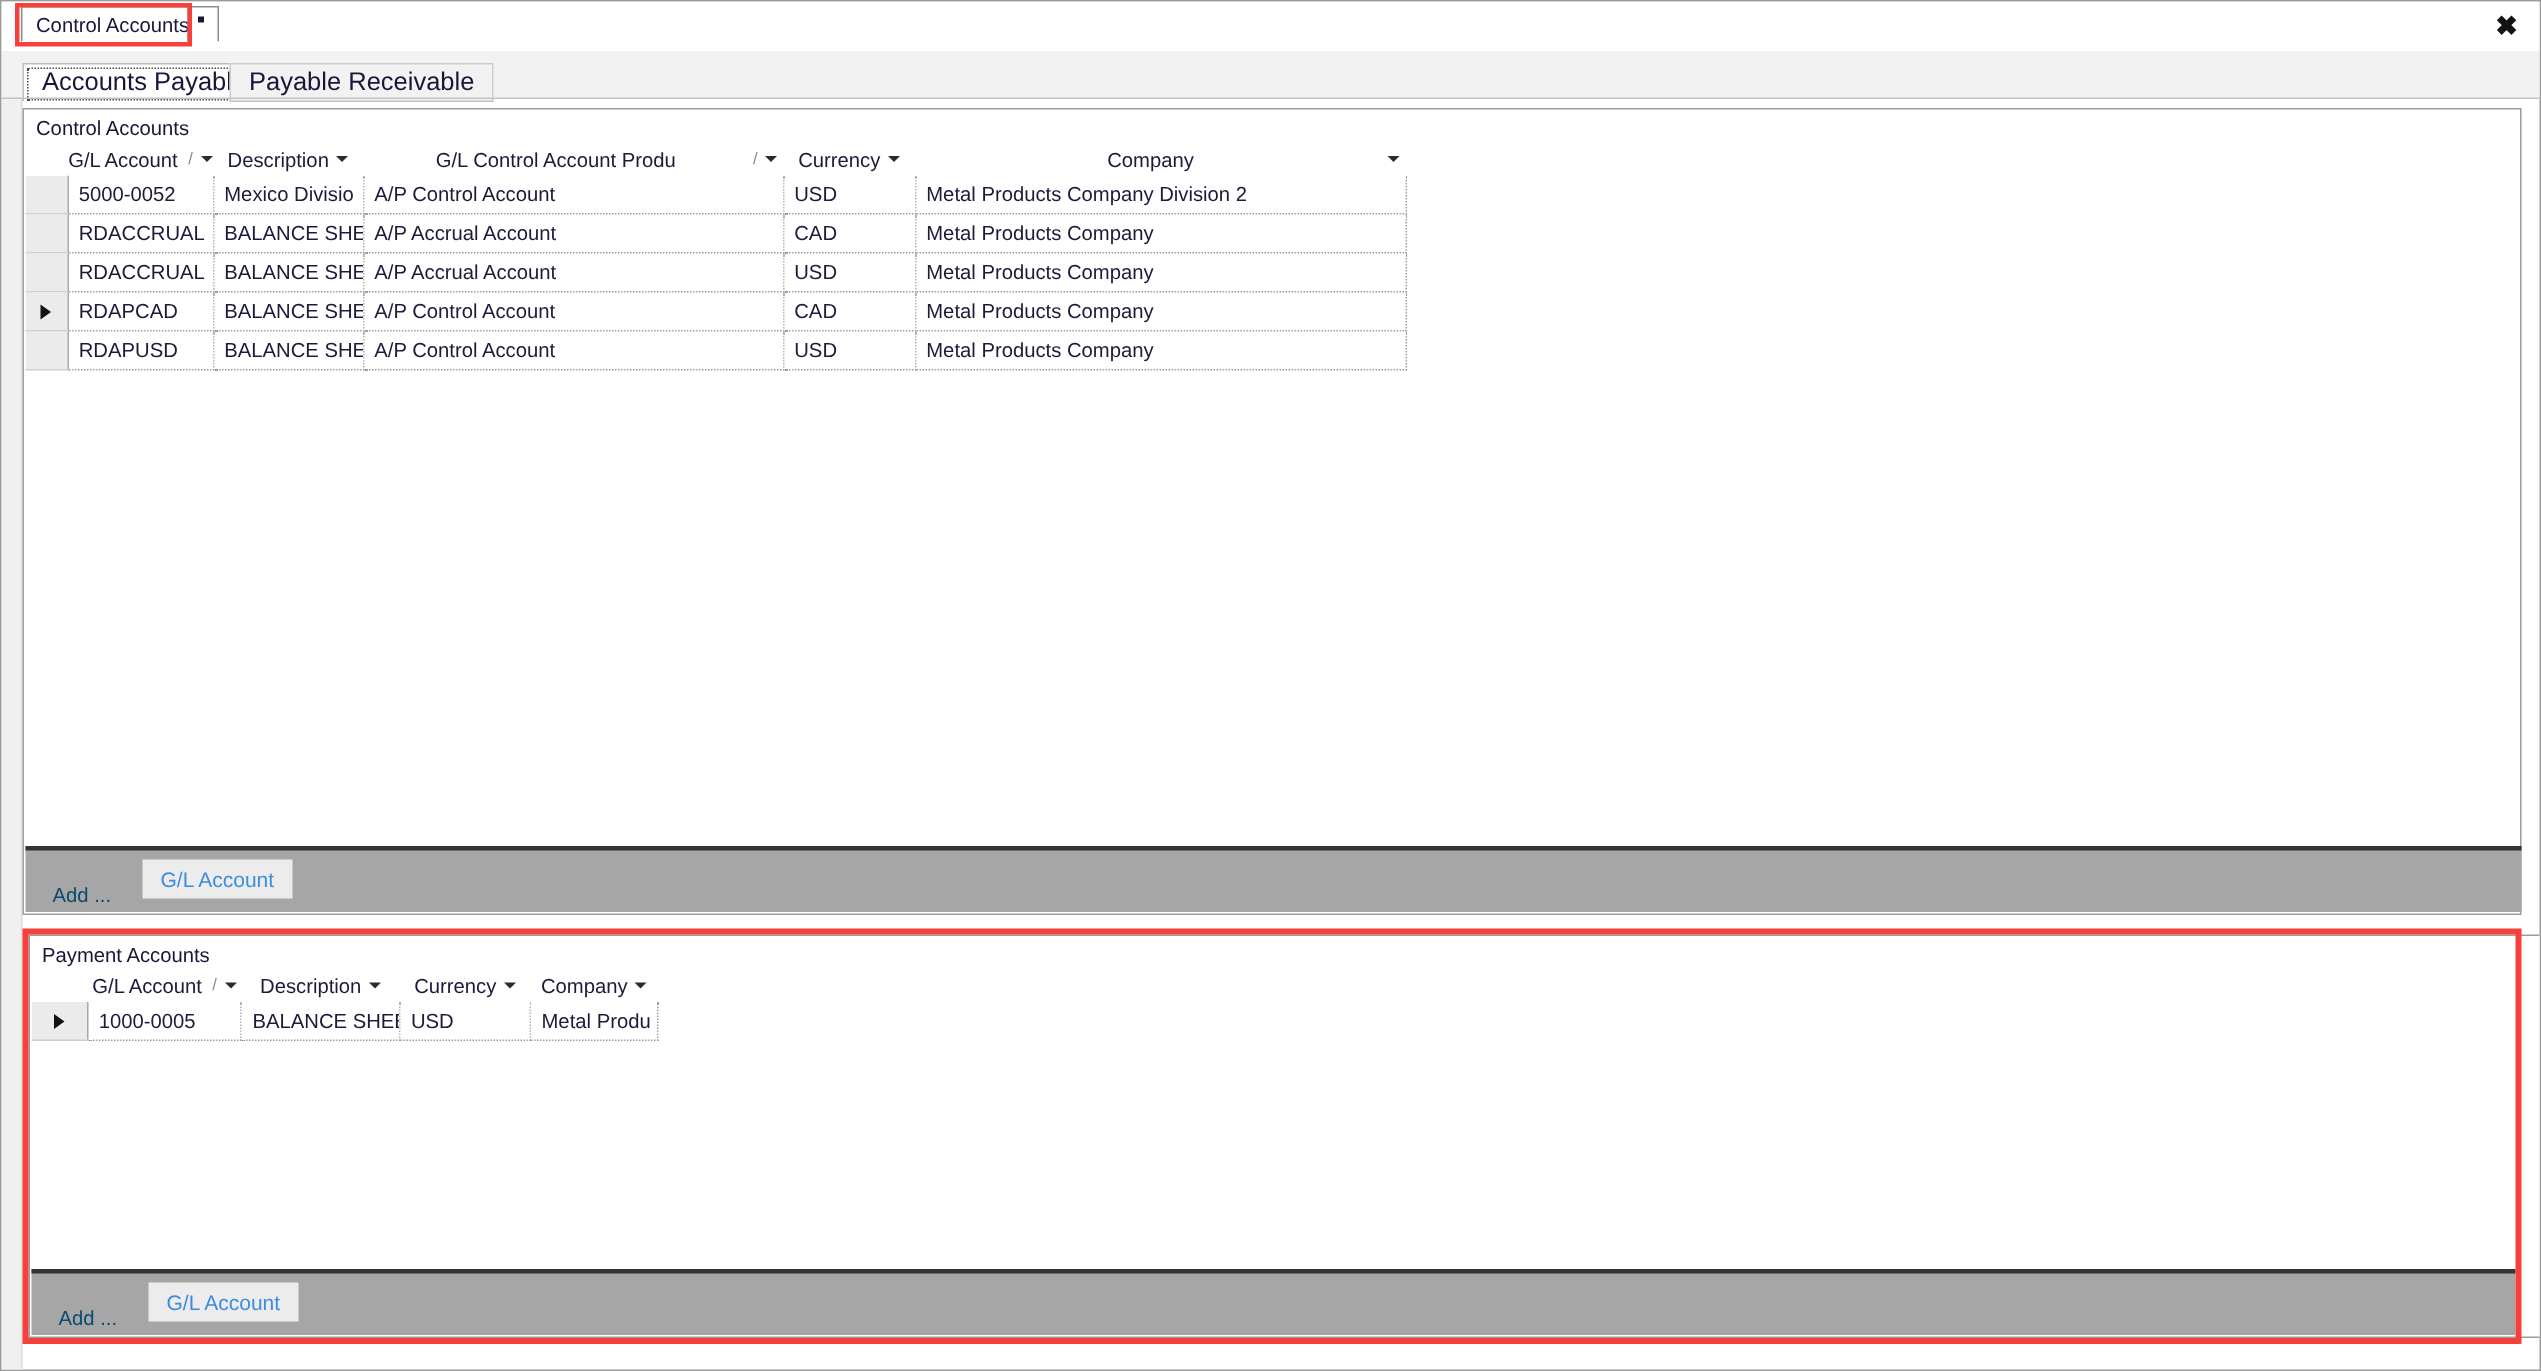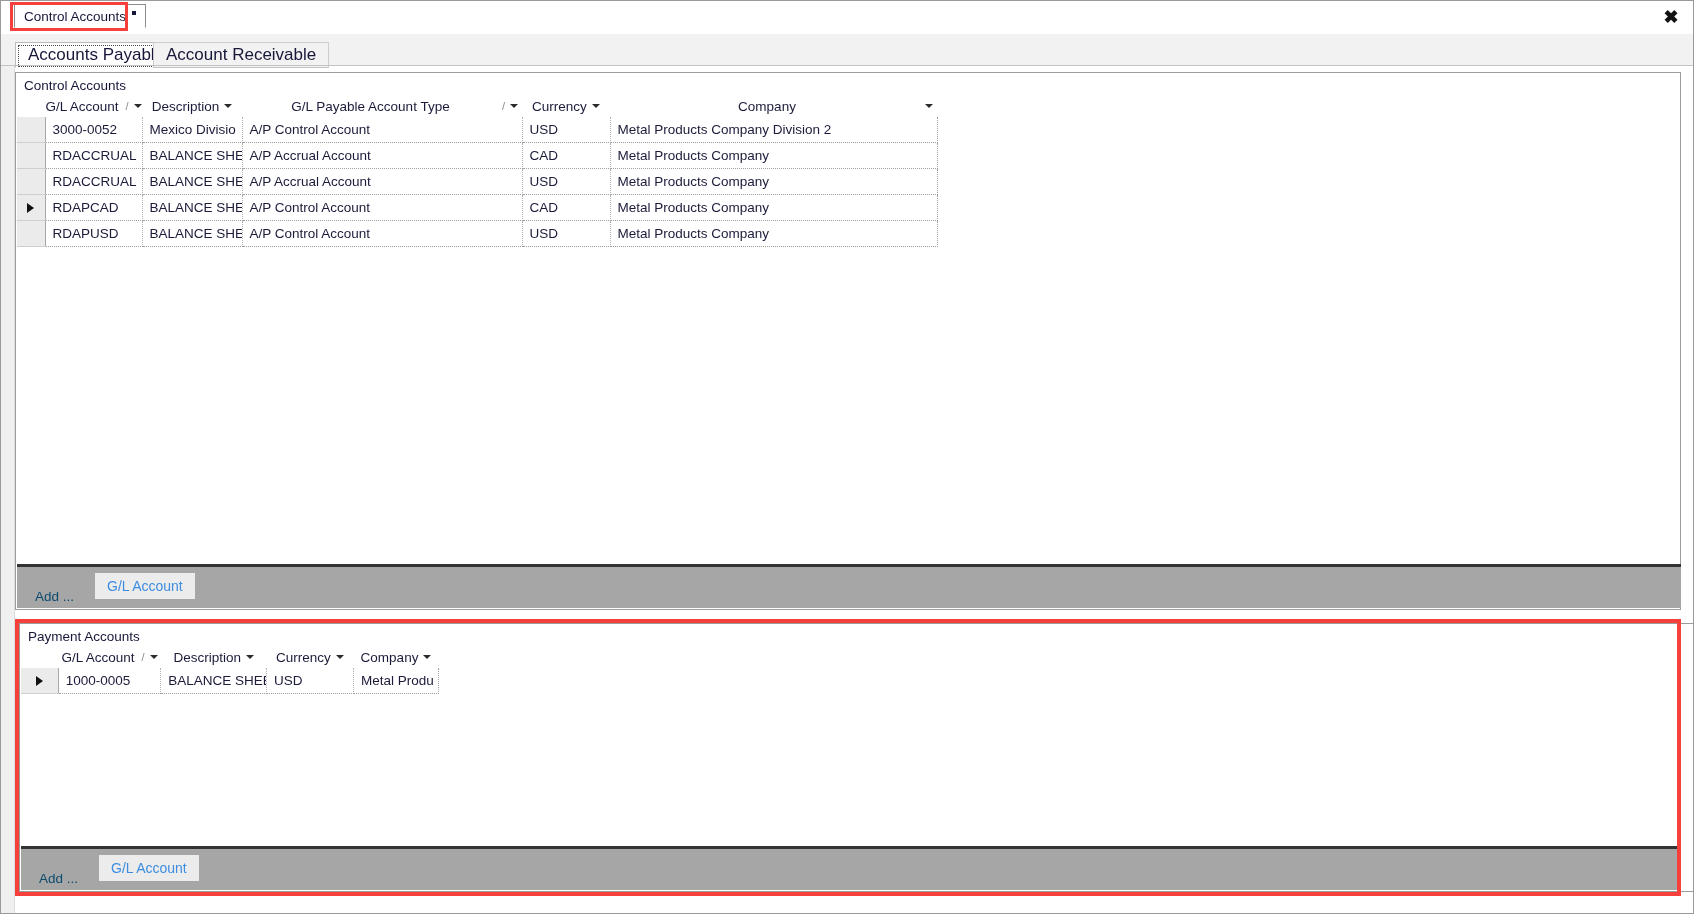--- a/index.html
+++ b/index.html
@@ -300,21 +300,21 @@
   </div>
 
   <div class="gutter"></div>
 
   <div class="tabstrip">
     <div class="tab selected">
       <span>Accounts Payable</span>
       <span class="focus-ring"></span>
     </div>
     <div class="tab unselected">
-      <span>Account Receivable</span>
+      <span>Payable Receivable</span>
     </div>
   </div>
 
   <div class="panel panel-top">
     <div class="panel-title">Control Accounts</div>
 
     <table class="grid" style="top:22px; width:920px;">
       <colgroup>
         <col style="width:28px">
         <col style="width:97px">
@@ -335,21 +335,21 @@
           </th>
           <th>
             <div class="hdr">
               <span class="hdr-label">Description</span>
               <span class="caret"></span>
             </div>
           </th>
           <th>
             <div class="hdr">
               <span class="hdr-spacer"></span>
-              <span class="hdr-label">G/L Payable Account Type</span>
+              <span class="hdr-label">G/L Control Account Produ</span>
               <span class="hdr-spacer"></span>
               <span class="sort-mark">/</span>
               <span class="caret"></span>
             </div>
           </th>
           <th>
             <div class="hdr">
               <span class="hdr-label">Currency</span>
               <span class="caret"></span>
             </div>
@@ -360,21 +360,21 @@
               <span class="hdr-label">Company</span>
               <span class="hdr-spacer"></span>
               <span class="caret"></span>
             </div>
           </th>
         </tr>
       </thead>
       <tbody>
         <tr class="first-row">
           <td class="rowind"></td>
-          <td>3000-0052</td>
+          <td>5000-0052</td>
           <td>Mexico Divisio</td>
           <td>A/P Control Account</td>
           <td>USD</td>
           <td class="last-col">Metal Products Company Division 2</td>
         </tr>
         <tr>
           <td class="rowind"></td>
           <td>RDACCRUAL</td>
           <td>BALANCE SHEE</td>
           <td>A/P Accrual Account</td>

